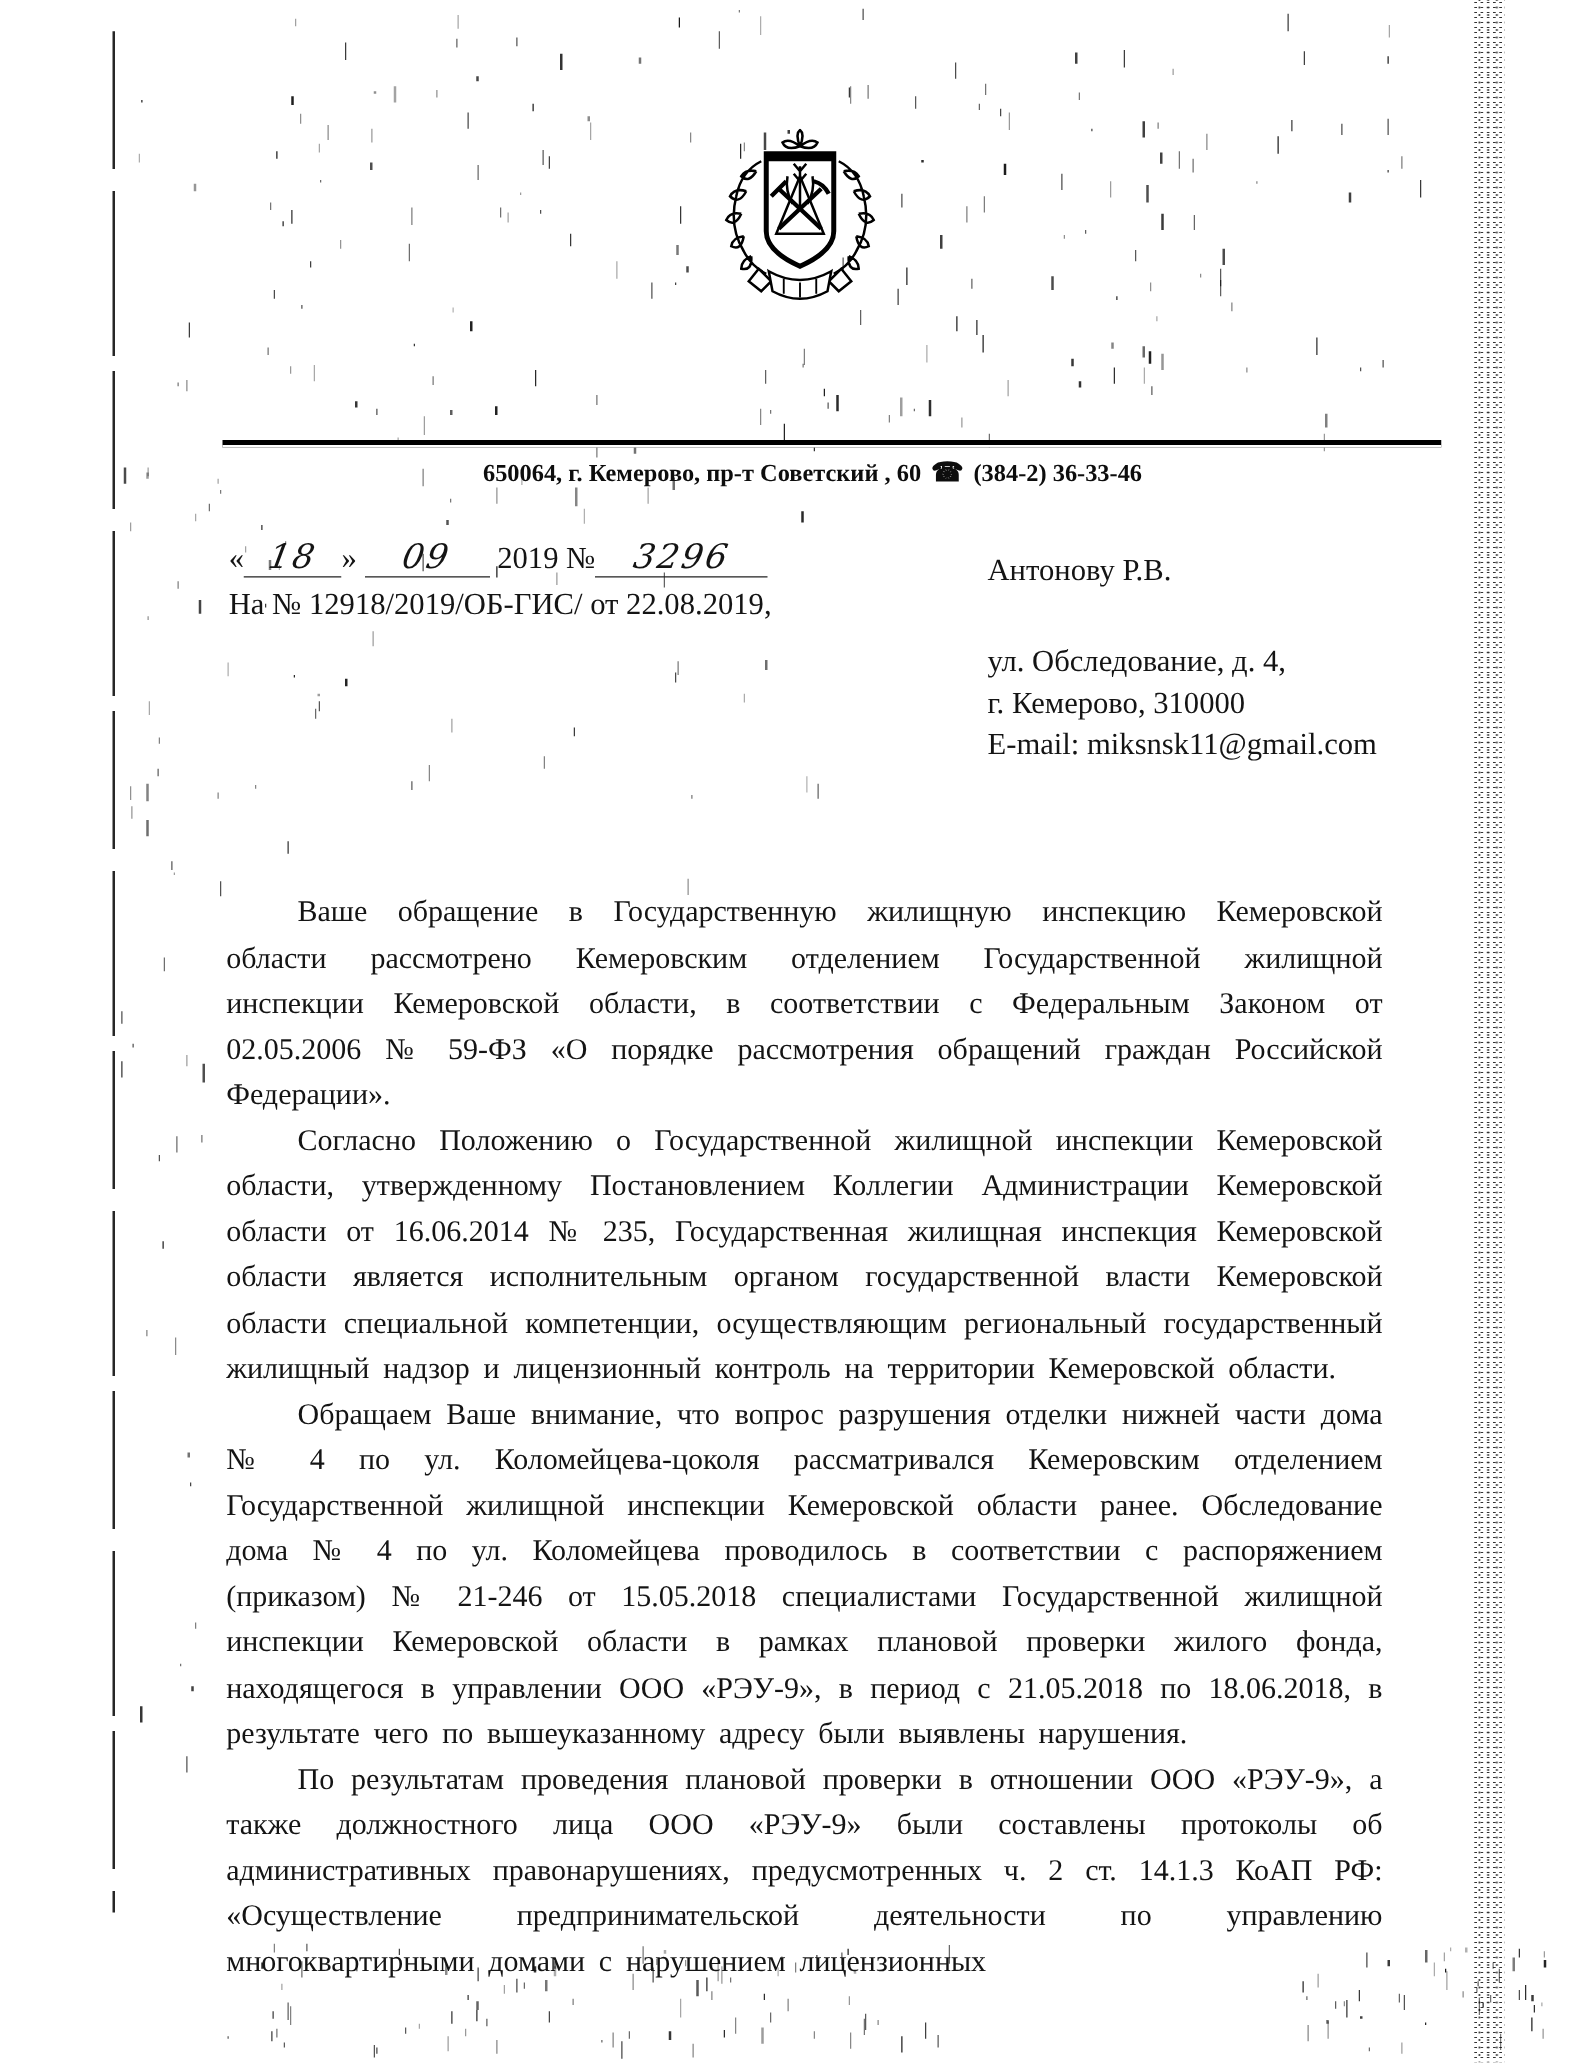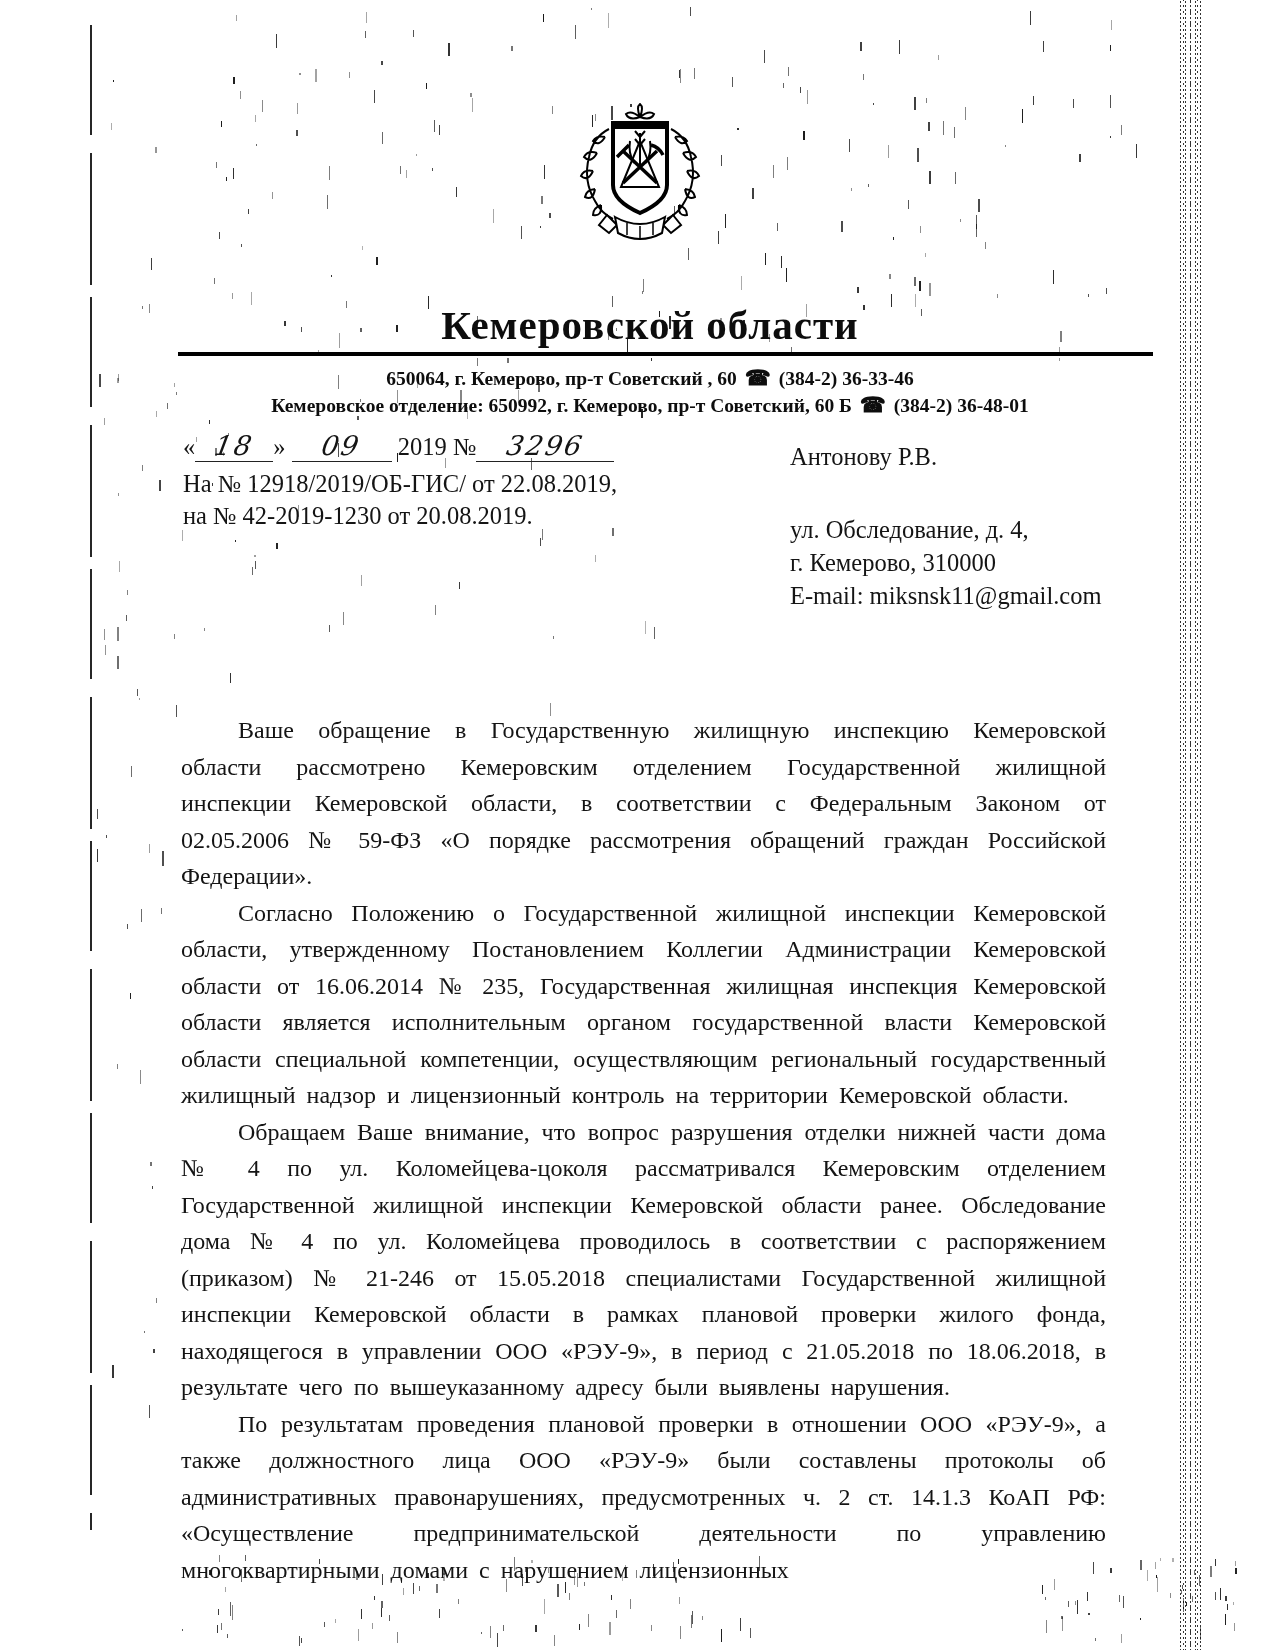--- a/index.html
+++ b/index.html
@@ -508,44 +508,37 @@
 
       <g fill="#fff" stroke="#000" stroke-width="2">
         <path d="M42 112 l-8 10 l10 8 l8 -8 z"></path>
         <path d="M108 112 l8 10 l-10 8 l-8 -8 z"></path>
         <path d="M50 114 q25 14 50 0 l-3 16 q-22 12 -44 0 z"></path>
         <path d="M62 120 v12 M75 123 v12 M88 120 v12" stroke-width="1.5"></path>
       </g>
     </svg>
   </div>
 
-  <div class="org-line l2">Кемеровской области</div>
 
   <div class="header-rule"></div>
 
   <div class="addr-line l1">
     <span>650064, г. Кемерово, пр-т Советский , 60</span>
     <span class="phone-glyph">☎</span>
     <span>(384-2) 36-33-46</span>
-  </div>
-  <div class="addr-line l2">
-    <span>Кемеровское отделение: 650992, г. Кемерово, пр-т Советский, 60 Б</span>
-    <span class="phone-glyph">☎</span>
-    <span>(384-2) 36-48-01</span>
   </div>
 
   <div class="ref-block">
     <div class="date-row">
       <span>«</span><span class="u day"><span class="hand">18</span></span><span>»</span>
       <span class="u month"><span class="hand">09</span></span>
       <span>2019</span>
       <span>№</span><span class="u num"><span class="hand">3296</span></span>
     </div>
     <div class="ref-line">На № 12918/2019/ОБ-ГИС/ от 22.08.2019,</div>
-    <div class="ref-line">на № 42-2019-1230 от 20.08.2019.</div>
   </div>
 
   <div class="recipient">
     <div class="name">Антонову Р.В.</div>
     <div>ул. Обследование, д. 4,</div>
     <div>г. Кемерово, 310000</div>
     <div>E-mail: miksnsk11@gmail.com</div>
   </div>
 
 

